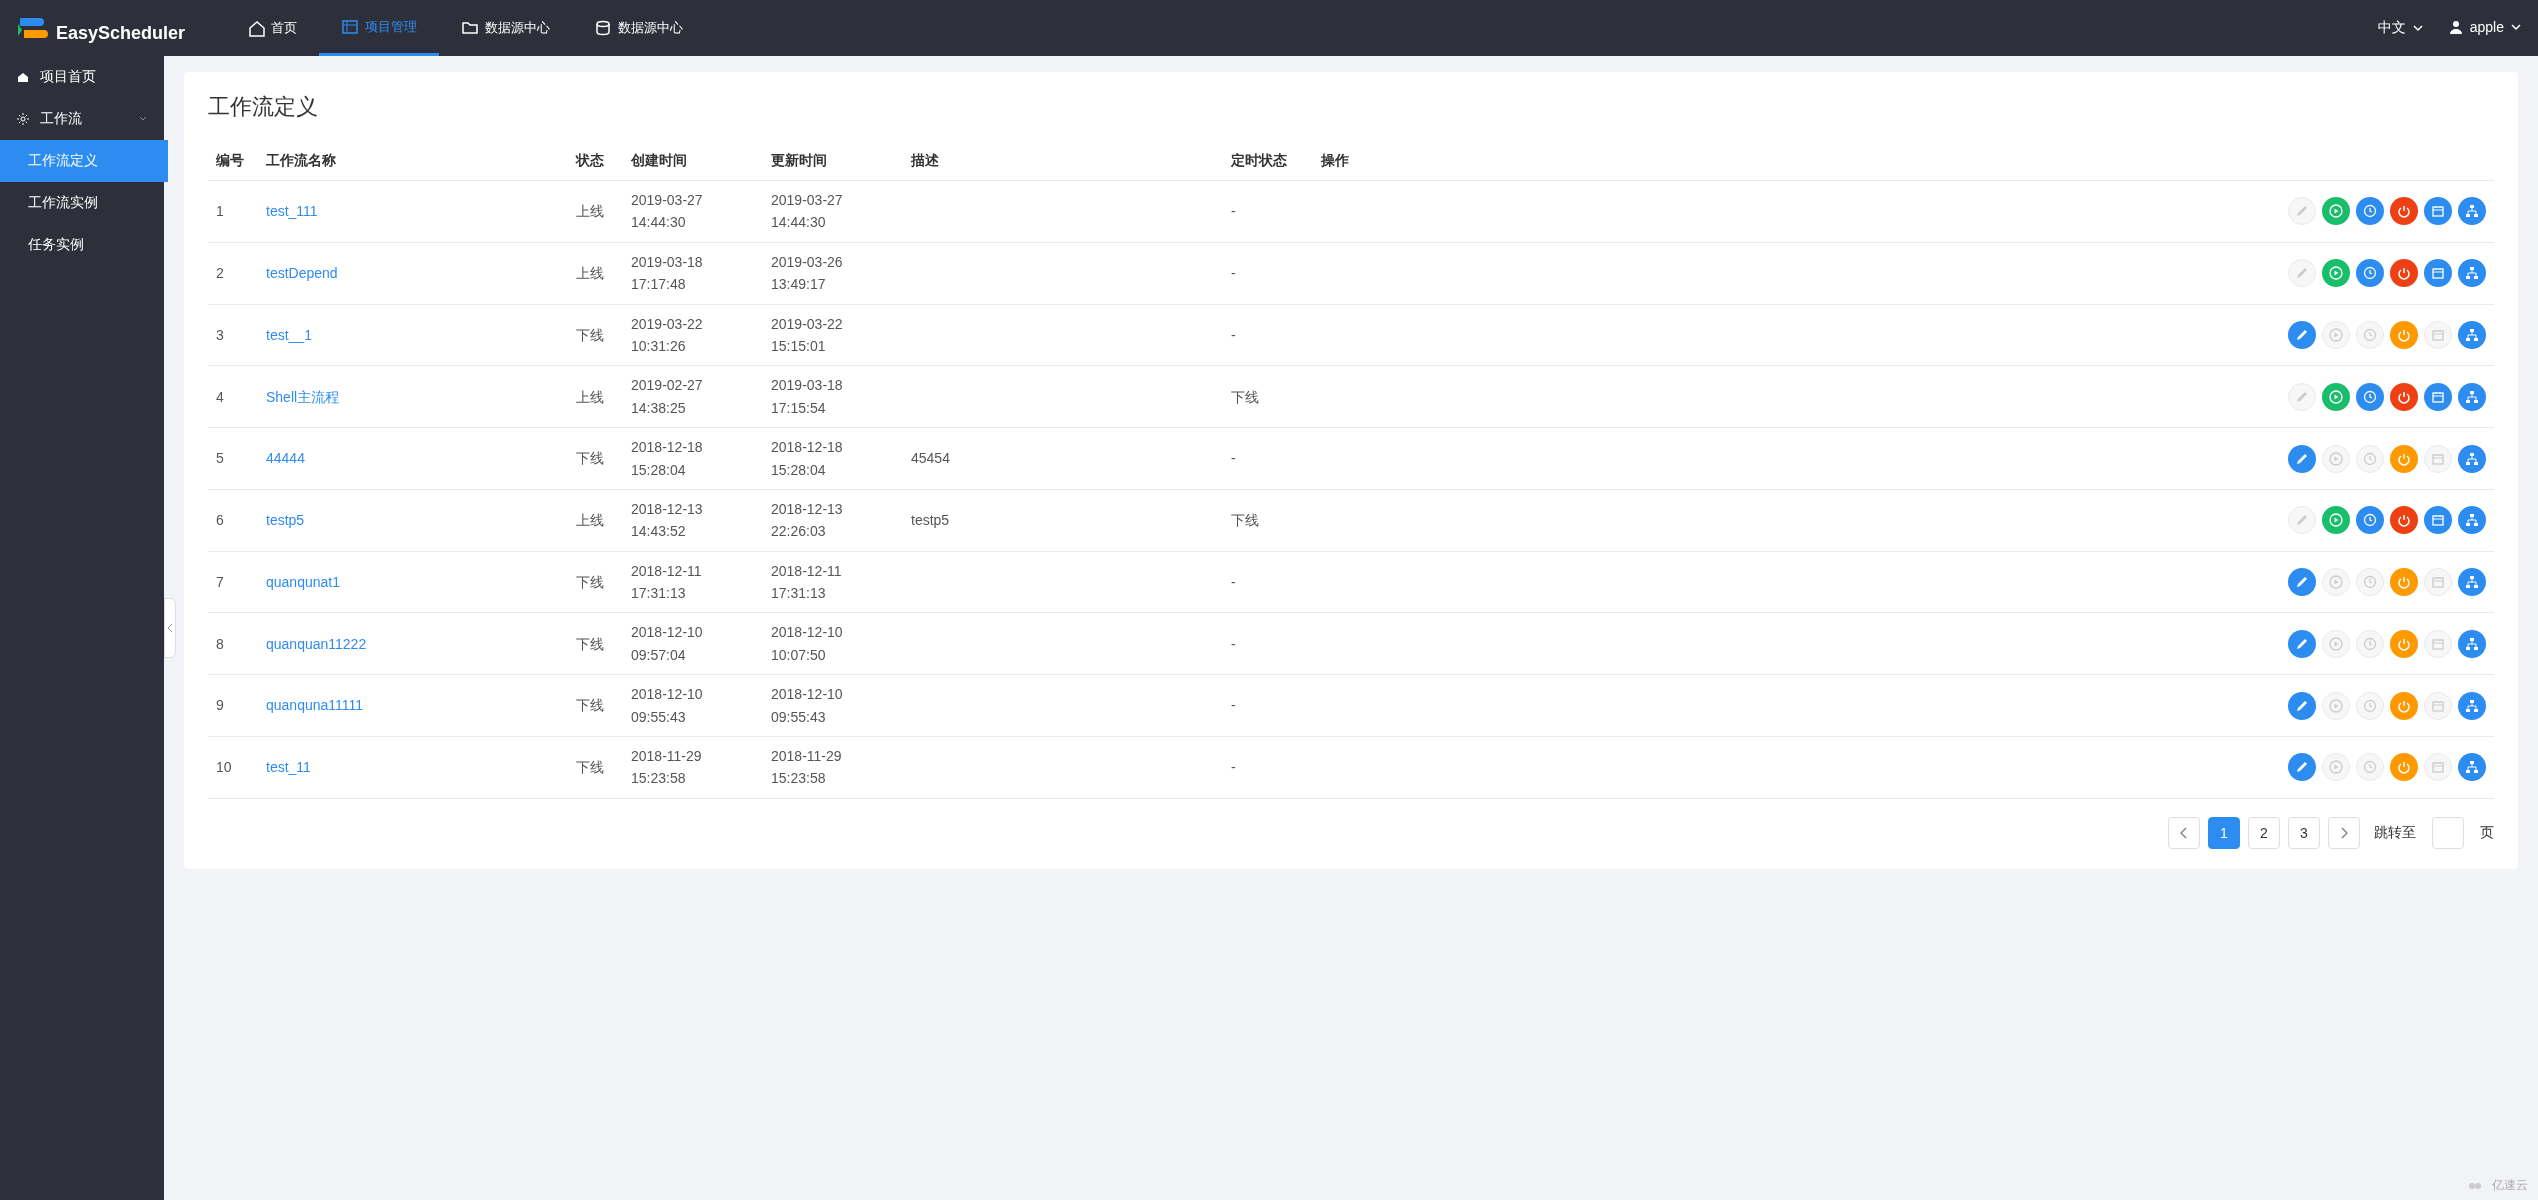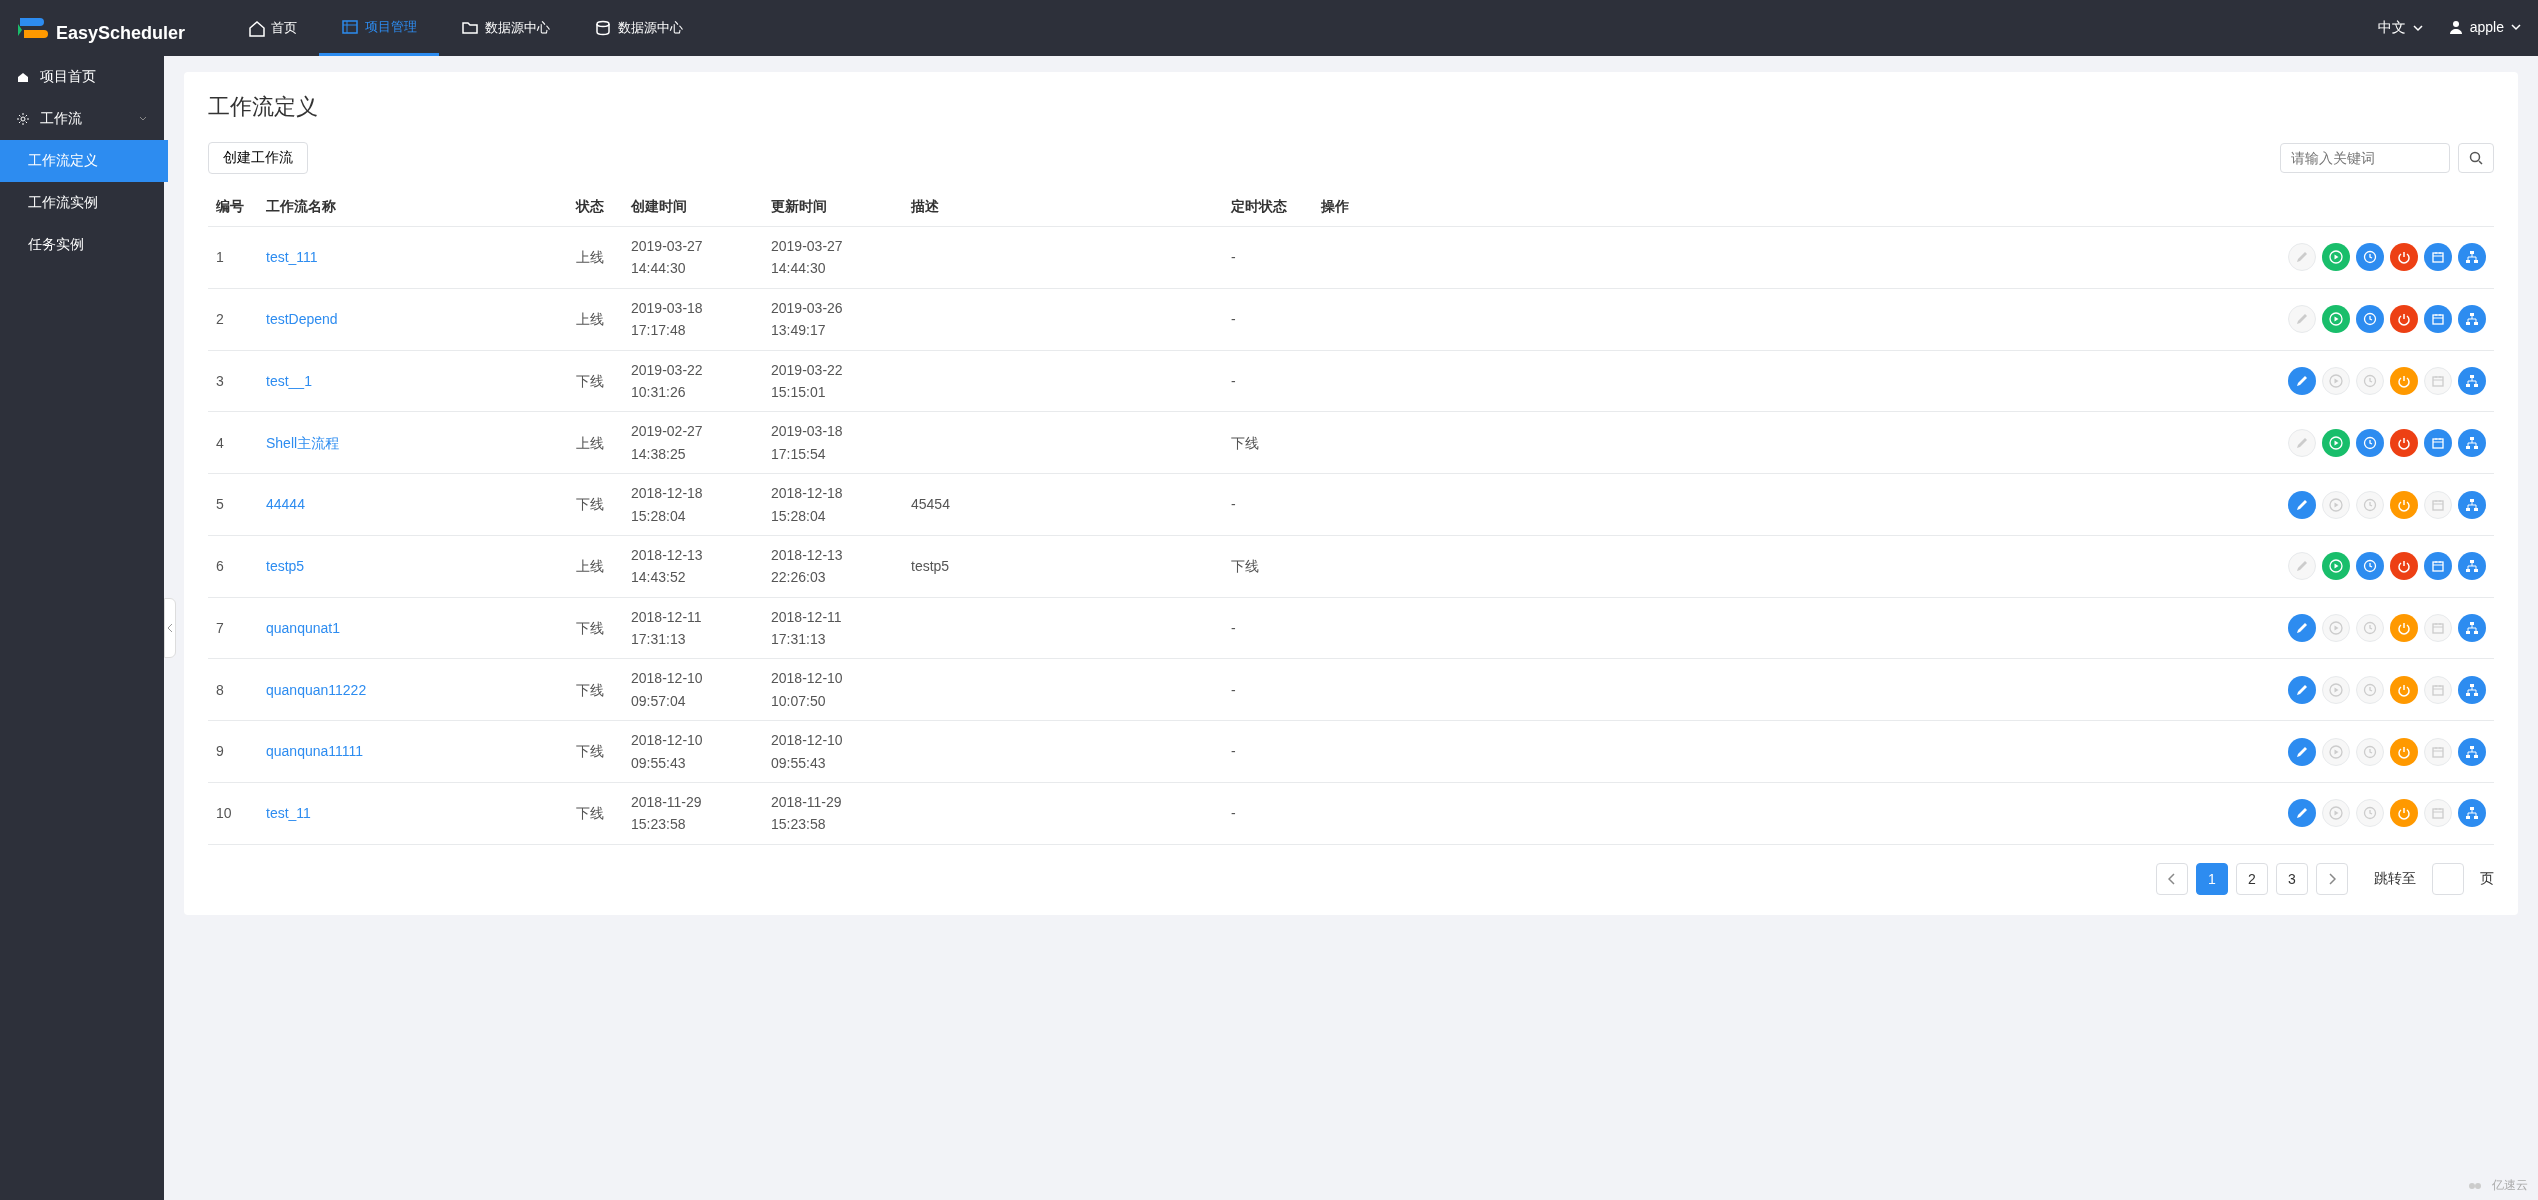--- a/index.html
+++ b/index.html
@@ -48,21 +48,21 @@
 .op-btn { width: 28px; height: 28px; border-radius: 50%; display: flex; align-items: center; justify-content: center; color: #fff; cursor: pointer; flex-shrink: 0; }
 .op-btn.disabled { background: #f7f7f7 !important; color: #ccc; border: 1px solid #e8eaec; cursor: not-allowed; }
 .c-blue { background: #2d8cf0; }
 .c-green { background: #19be6b; }
 .c-red { background: #ed4014; }
 .c-orange { background: #ff9900; }
 
 .pagination { display: flex; justify-content: flex-end; align-items: center; gap: 8px; margin-top: 18px; }
 .pg-btn { min-width: 32px; height: 32px; border: 1px solid #dcdee2; border-radius: 4px; background: #fff; display: flex; align-items: center; justify-content: center; cursor: pointer; }
 .pg-btn.active { background: #2d8cf0; color: #fff; border-color: #2d8cf0; }
-.pg-jump { display: flex; align-items: center; gap: 16px; margin-left: 18px; }
+.pg-jump { display: flex; align-items: center; gap: 16px; margin-left: 6px; }
 .pg-input { width: 32px; height: 32px; border: 1px solid #dcdee2; border-radius: 4px; text-align: center; }
 
 .watermark { position: fixed; right: 10px; bottom: 6px; color: #aaa; font-size: 12px; display: flex; align-items: center; gap: 10px; }
 svg { display: block; }
 </style>
 </head>
 <body>
 
 <div class="topnav">
   <div class="logo">
@@ -164,32 +164,20 @@
     <div class="sidebar-toggle">
       <svg width="6" height="10" viewBox="0 0 6 10">
           <path d="M5 1L1 5l4 4" stroke="#999" fill="none"></path>
         </svg>
     </div>
   </div>
 
   <div class="main">
     <div class="card">
       <h1 class="page-title">工作流定义</h1>
-      <div class="toolbar">
-        <button class="btn">创建工作流</button>
-        <div class="search-group">
-          <input class="search-input" placeholder="请输入关键词" style="">
-          <button class="search-btn">
-            <svg width="14" height="14" viewBox="0 0 14 14">
-                <circle cx="6" cy="6" r="4.5" stroke="#555" fill="none" stroke-width="1.5"></circle>
-                <path d="M10 10l3 3" stroke="#555" stroke-width="1.5"></path>
-              </svg>
-          </button>
-        </div>
-      </div>
 
       <table class="table">
         <thead>
           <tr>
             <th class="col-idx">编号</th>
             <th class="col-name">工作流名称</th>
             <th class="col-state">状态</th>
             <th class="col-time">创建时间</th>
             <th class="col-time">更新时间</th>
             <th class="col-desc">描述</th>

